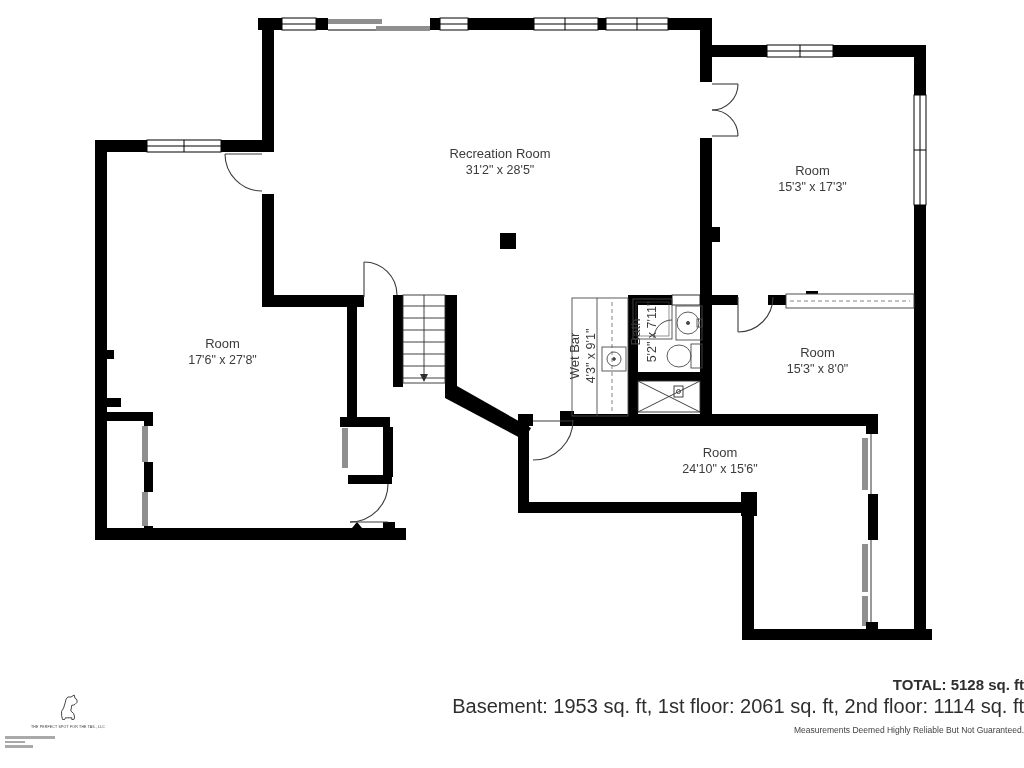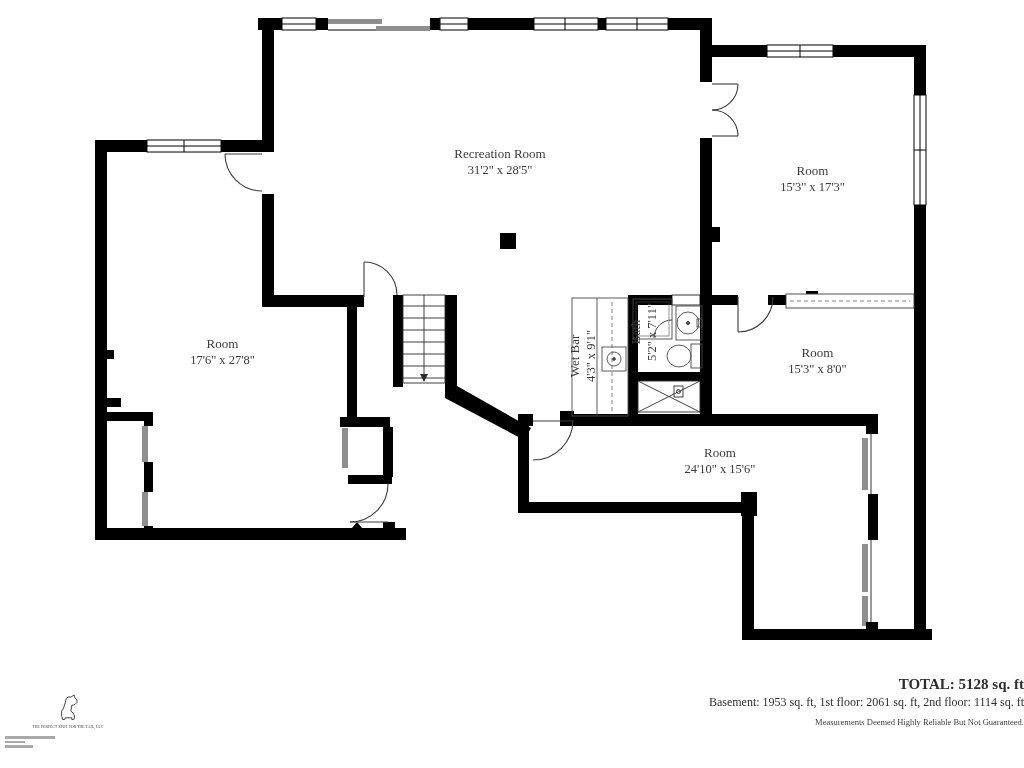--- a/index.html
+++ b/index.html
@@ -1,24 +1,24 @@
 <!DOCTYPE html>
 <html><head>
 <meta charset="utf-8">
 <style>
   html,body{margin:0;padding:0;background:#ffffff;}
   .page{position:relative;width:1024px;height:768px;background:#fff;overflow:hidden;
-        font-family:Liberation Serif, serif;}
+        font-family:Liberation Sans, sans-serif;}
   .plan-svg{position:absolute;left:0;top:0;}
   .room-label{position:absolute;text-align:center;color:#3b3b3b;font-size:13px;line-height:17px;}
   .room-label .dims{font-size:12.5px;}
   .vlabel{transform:rotate(-90deg);}
   .footer{position:absolute;left:0;top:676px;width:1024px;text-align:right;color:#2e2e2e;}
   .footer .total{font-weight:bold;font-size:15px;margin:0 0 2px 0;}
-  .footer .line{font-size:12px;margin:1px 0;}
+  .footer .line{font-size:20px;margin:1px 0;}
   .footer .disclaimer{font-size:8.5px;margin-top:7px;color:#3f3f3f;padding-left:40px;}
   .logo{position:absolute;left:26px;top:694px;width:84px;text-align:center;color:#333;}
   .logo .company{font-size:3.5px;letter-spacing:.2px;margin-top:1px;white-space:nowrap;}
   .fineprint{position:absolute;left:5px;top:736px;}
   .fineprint .smudge{background:#a9a9a9;height:2.5px;margin-bottom:2px;}
 </style>
 </head>
 <body>
 
 <div class="page">

